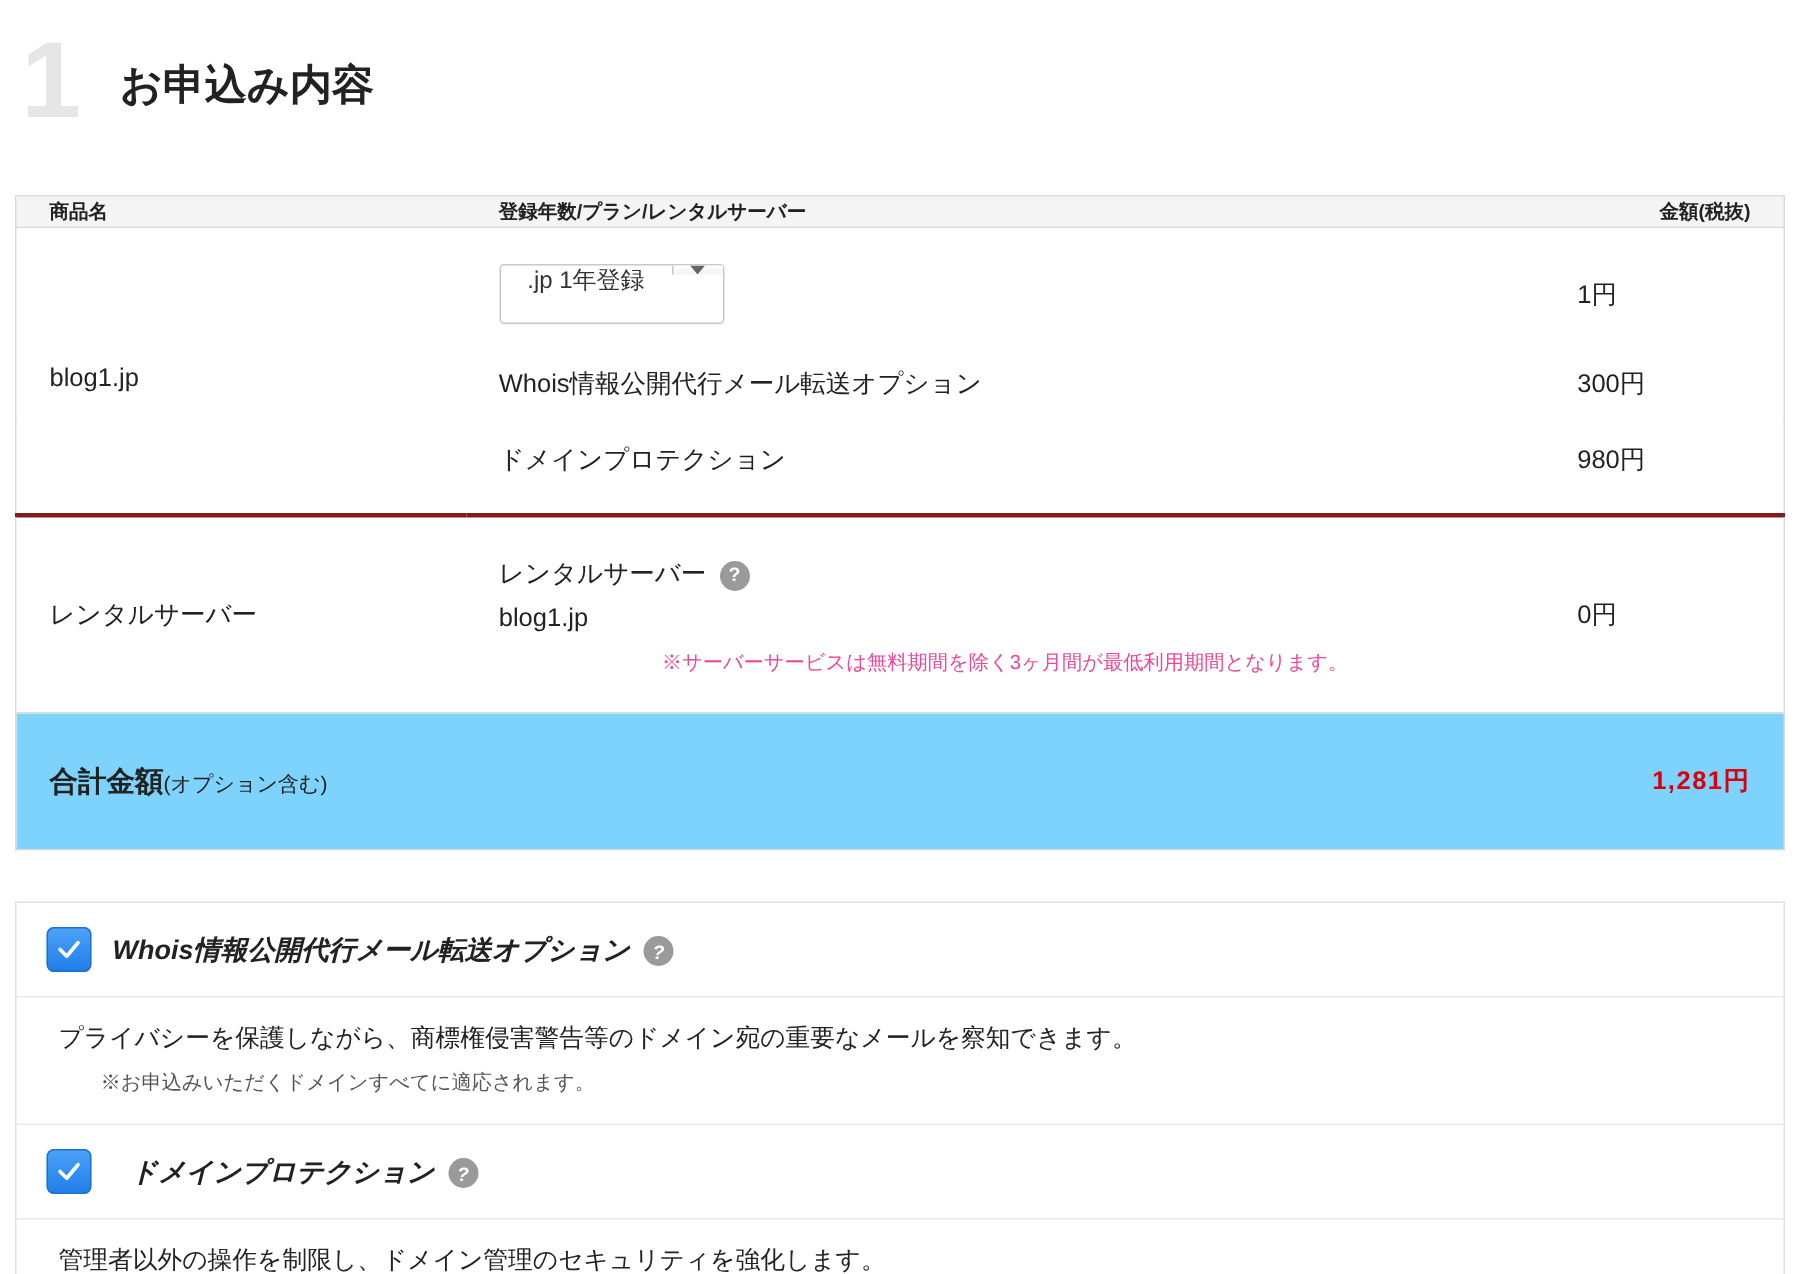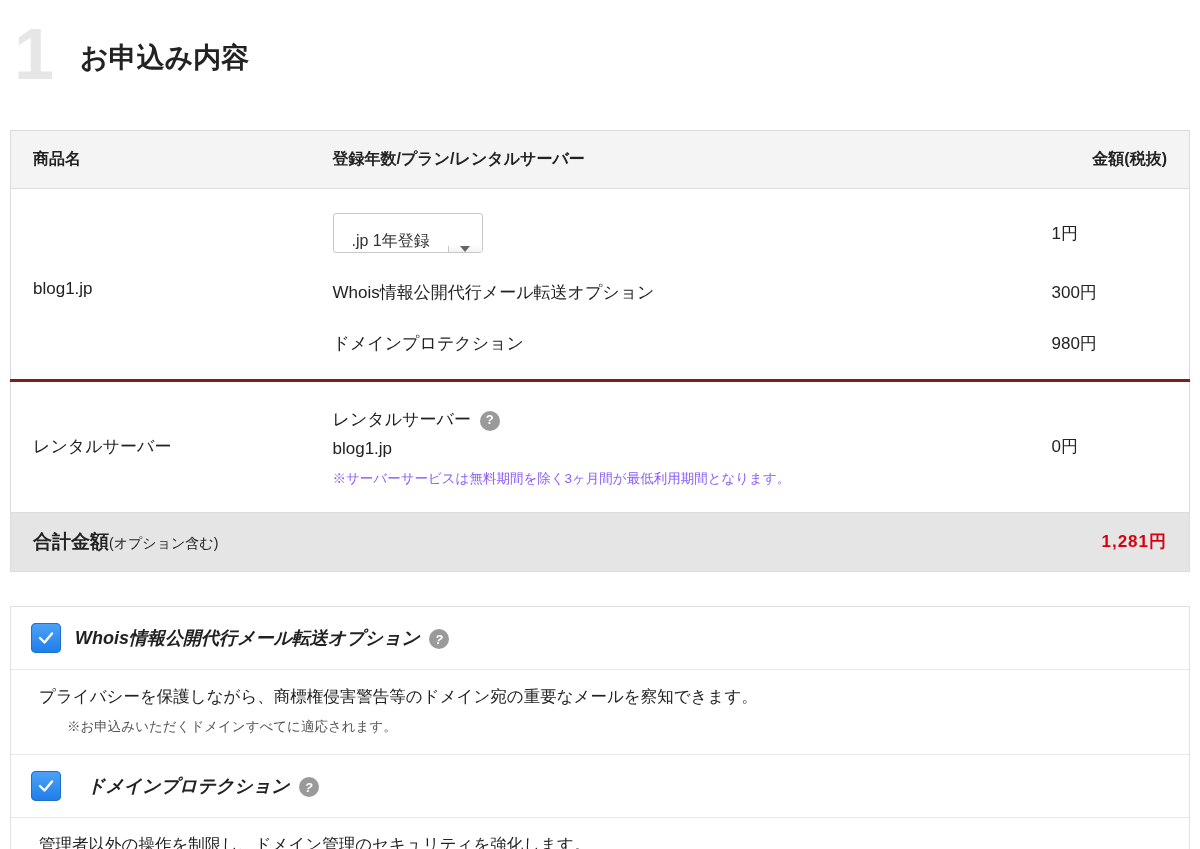--- a/index.html
+++ b/index.html
@@ -32,40 +32,40 @@
 }
 .order-table {
   width: 100%;
   border: 1px solid #dcdcdc;
   border-collapse: collapse;
 }
 .order-table th {
   background: #f4f4f4;
   text-align: left;
   font-weight: 700;
-  font-size: 16px;
-  padding: 18px 22px;
+  font-size: 13px;
+  padding: 1px 22px;
   border-bottom: 1px solid #dcdcdc;
 }
 .order-table th.right { text-align: right; }
 .order-table td {
   padding: 0 22px;
   vertical-align: middle;
   font-size: 17px;
 }
 .product-cell { width: 300px; }
 .price-cell { text-align: left; white-space: nowrap; width: 160px; }
 .line-row td { padding-top: 14px; padding-bottom: 14px; }
 .first-line td { padding-top: 24px; }
 .last-line td { padding-bottom: 24px; }
 .tbody-sep td { border-top: 3px solid #7f1d1d; }
 
 .select-wrap {
   display: inline-flex;
-  align-items: flex-end;
+  align-items: flex-start;
   border: 1px solid #c8c8c8;
   border-radius: 3px;
   background: #fff;
   height: 40px;
 }
 .select-label {
   padding: 0 18px;
   display: flex;
   align-items: center;
   font-size: 16px;
@@ -90,29 +90,30 @@
   color: #fff;
   align-items: center;
   justify-content: center;
   font-size: 13px;
   font-weight: 700;
   margin-left: 4px;
   vertical-align: middle;
 }
 .small-note {
   font-size: 13.5px;
-  color: #8b5cf6;
+  color: #ec4899;
   margin-top: 6px;
+  text-align: center;
 }
 .detail-server .srv-line { line-height: 1.7; }
 
 .total-row td {
-  background: #e5e5e5;
+  background: #7dd3fc;
   border-top: 1px solid #dcdcdc;
-  padding: 16px 22px;
+  padding: 32px 22px;
 }
 .total-label { font-weight: 700; font-size: 19px; }
 .total-sub { font-size: 14px; font-weight: 400; }
 .total-amount {
   color: #d9000d;
   font-size: 30px;
   font-weight: 600;
   text-align: right;
   letter-spacing: 1px;
 }

